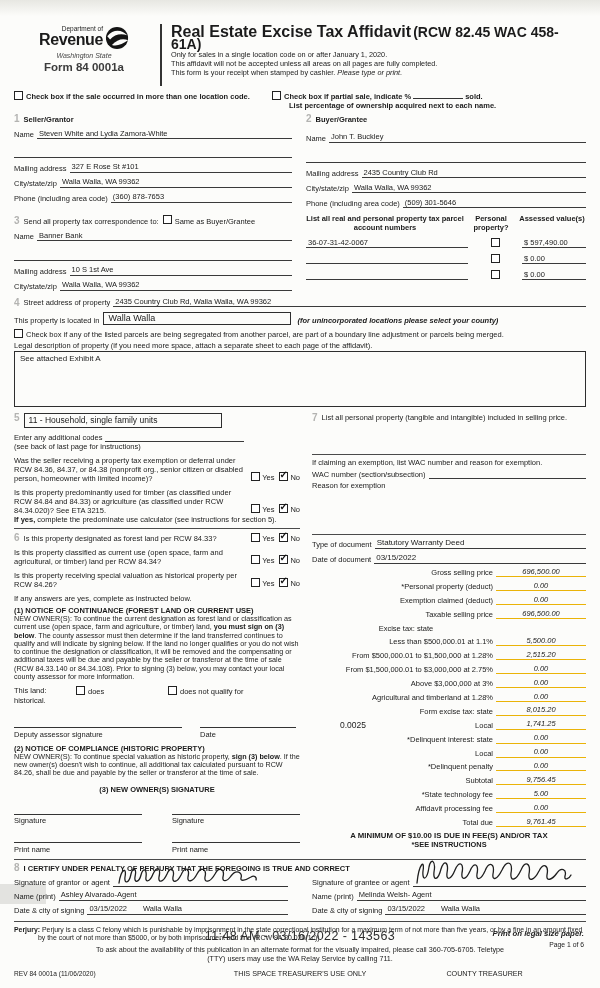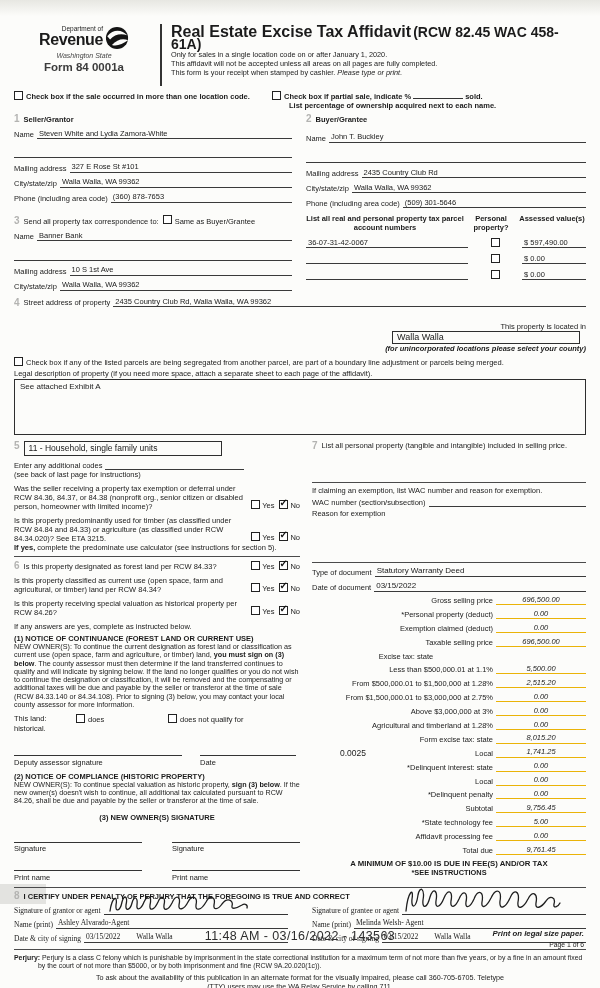--- a/index.html
+++ b/index.html
@@ -48,21 +48,21 @@
   
   .parhead{display:flex;font-weight:bold;text-align:center;line-height:8.6px;}
   .ph1{width:158px;flex:none;}
   .ph2{width:54px;flex:none;}
   .ph3{flex:1;}
   .parrow{display:flex;align-items:flex-end;margin-top:5.5px;}
   .pr1{width:158px;flex:none;border-bottom:1px solid #3a3a3a;padding:0 2px .5px;min-height:8px;}
   .pr2{width:54px;flex:none;text-align:center;}
   .pr3{flex:1;border-bottom:1px solid #3a3a3a;padding:0 2px .5px;min-height:8px;}
   
-  .locrow{display:flex;align-items:flex-end;margin-top:15px;flex-direction:column;}
+  .locrow{display:flex;align-items:flex-end;margin-top:5px;}
   .countybox{width:178px;border:1.5px solid #2e2e2e;padding:1px 4px;font-size:9px;margin:0 6px 0 4px;flex:none;}
   .legalbox{border:1.5px solid #2e2e2e;height:50px;padding:2px 5px;margin-top:1px;font-size:8px;}
   
   .midgrid{display:flex;gap:12px;margin-top:6px;}
   .midL{width:286px;flex:none;}
   .midR{flex:1;}
   .codebox{border:1.5px solid #2e2e2e;width:188px;padding:2px 4px;font-size:8.5px;flex:none;}
   .q{margin-top:5px;}
   .qrel{position:relative;padding-right:50px;}
   .qrel .yn{position:absolute;right:0;bottom:1px;}
@@ -84,21 +84,21 @@
   .trow{display:flex;align-items:flex-end;margin-top:3.4px;}
   .tl{flex:1;text-align:right;padding-right:3px;}
   .tv{width:86px;flex:none;border-bottom:1px solid #eab308;text-align:center;padding:0 2px .5px;font-style:italic;}
   .theadrow{width:calc(100% - 86px);text-align:center;margin-top:4.5px;}
   .pf{margin-left:28px;font-size:8.5px;}
   .pl{margin-left:auto;padding-right:3px;}
   .prefix-tl{flex:1;display:flex;align-items:baseline;}
   .minnote{font-weight:bold;text-align:center;margin-top:4px;font-size:7.8px;line-height:9px;}
   .seenote{font-weight:bold;text-align:center;font-size:7.4px;}
   
-  .certgrid{display:flex;gap:24px;font-family:Liberation Serif, serif;}
+  .certgrid{display:flex;gap:24px;}
   .certcol{flex:1;}
   .sigfld{display:flex;align-items:flex-end;margin-top:3px;position:relative;}
   .sigfld .val{flex:1;border-bottom:1px solid #333;height:10px;position:relative;}
   .signature-svg{position:absolute;left:0;bottom:-3px;overflow:visible;}
   .datecity .val span{margin-right:16px;}
   
   .perjury{font-size:6.9px;line-height:8.2px;padding-left:24px;text-indent:-24px;margin-top:4px;}
   .altfmt{text-align:center;font-size:7.2px;line-height:8.4px;margin-top:4px;}
   .footrow{display:flex;margin-top:6px;align-items:baseline;}
   .f1{width:30%;font-size:6.6px;}

